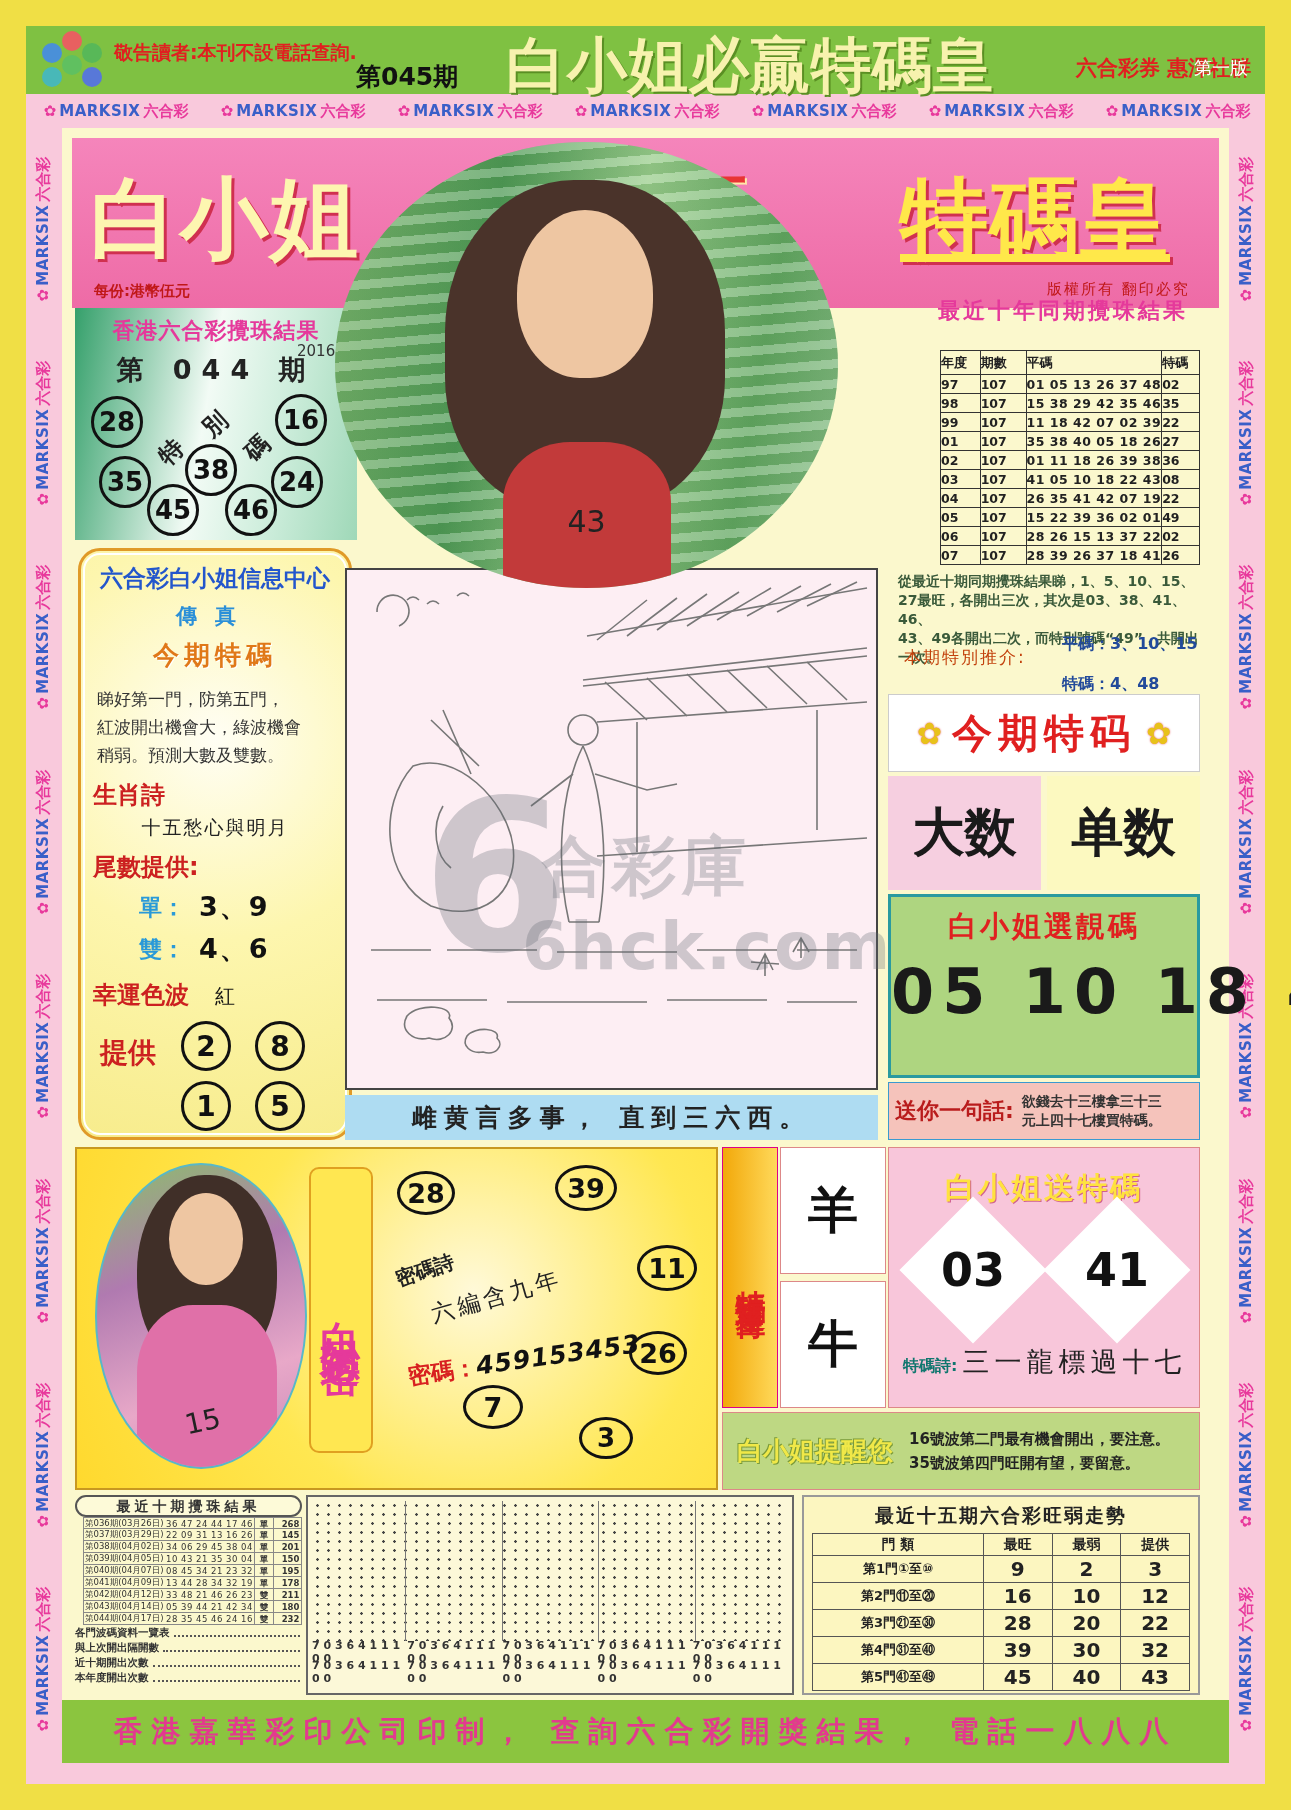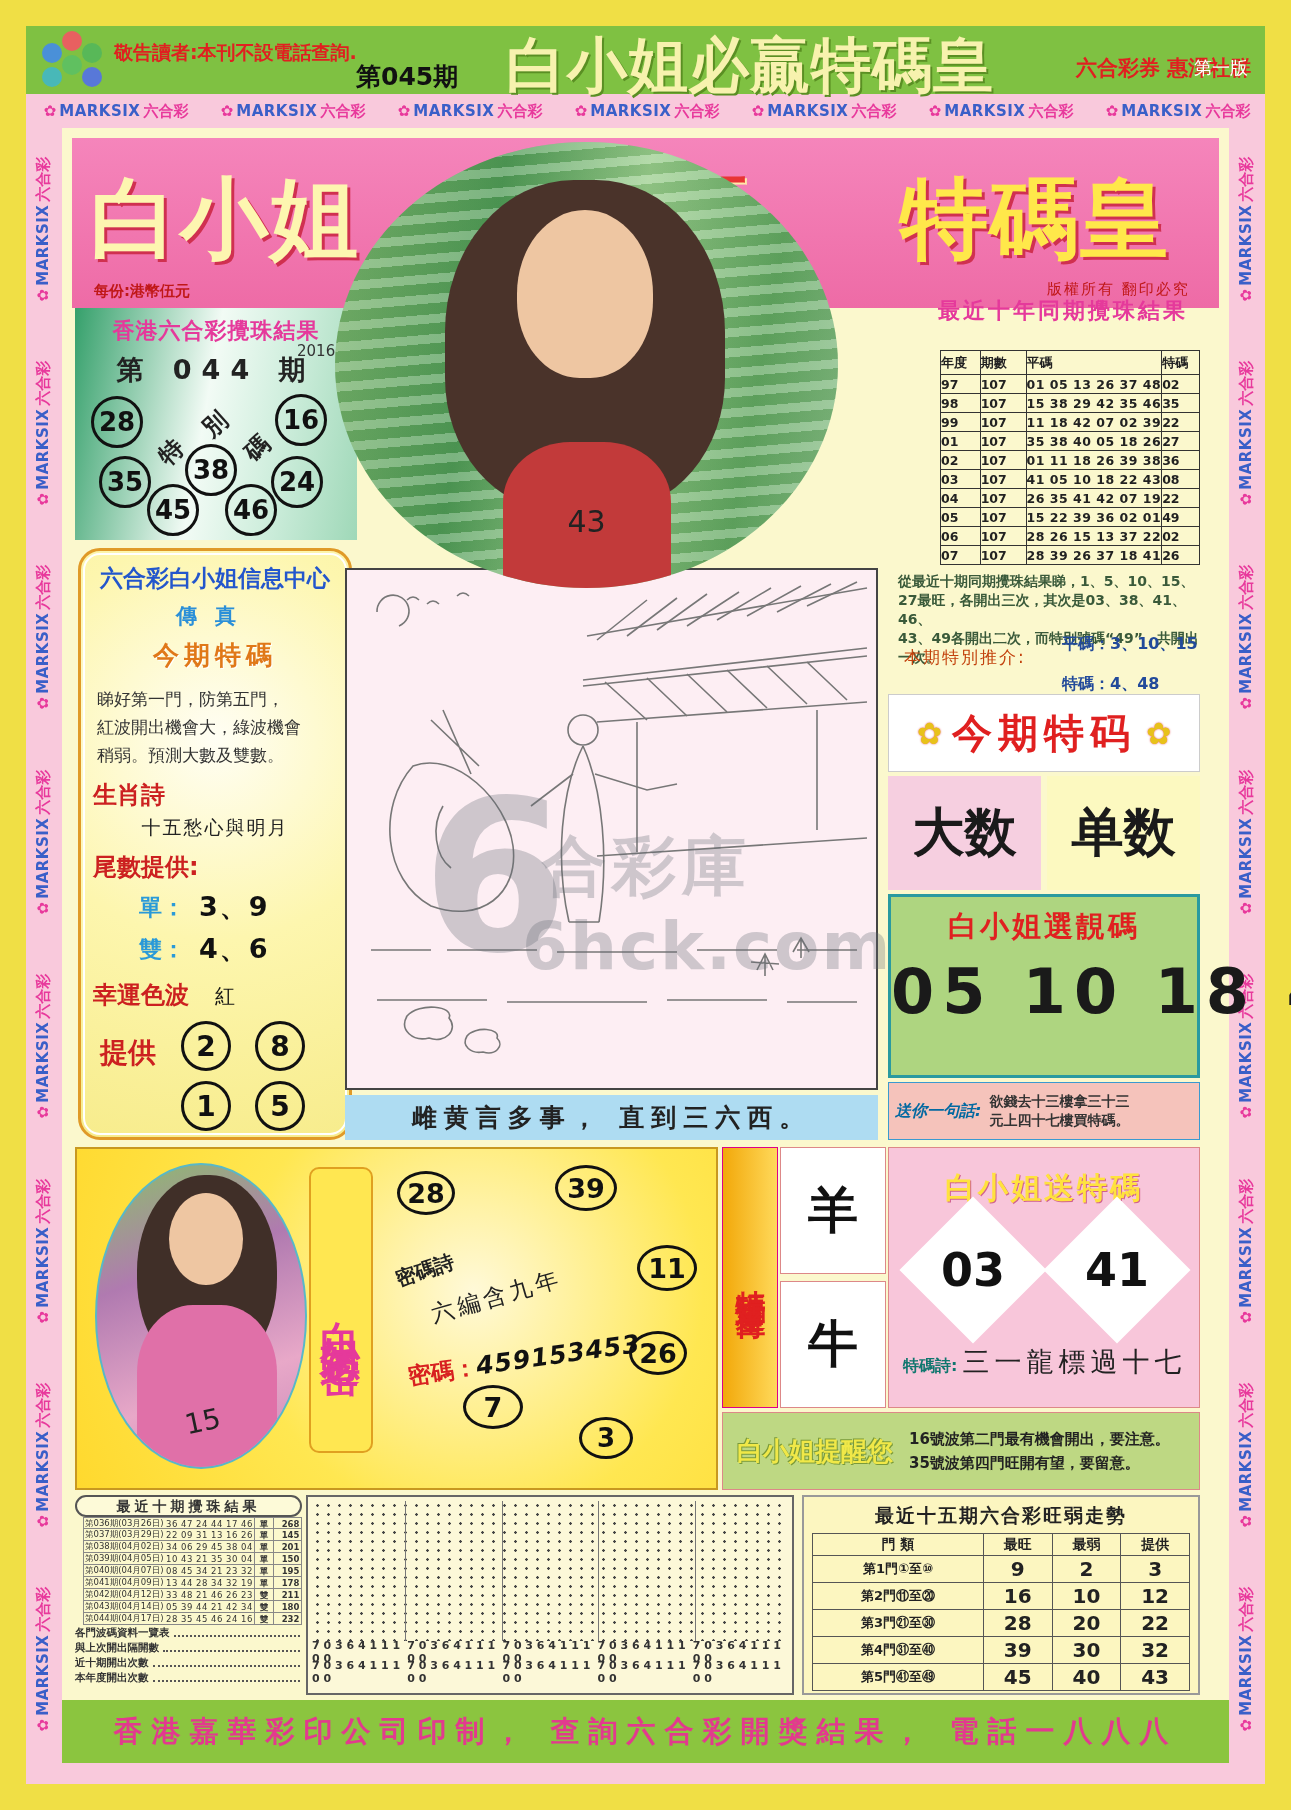--- a/index.html
+++ b/index.html
@@ -29,21 +29,21 @@
 
   
   .content{position:absolute;left:62px;top:128px;width:1167px;height:1635px;background:#fbf8cd;}
   .abs{position:absolute;}
 
   
   .masthead{left:10px;top:10px;width:1147px;height:170px;background:linear-gradient(#f585bb,#ee6ba6);}
   .mt1{left:18px;top:22px;font-size:88px;font-weight:bold;color:#fdf6b0;text-shadow:3px 3px 0 #d03050;letter-spacing:2px;}
   .mt2{left:355px;top:22px;font-size:86px;font-weight:bold;color:#f2447c;text-shadow:2px 2px 0 #ffe9a8;}
   .mt3{left:592px;top:18px;font-size:88px;font-weight:bold;color:#e83434;text-shadow:2px 2px 0 #ffe9a8;}
-  .mt4{left:828px;top:22px;font-size:88px;font-weight:bold;color:#ffe84a;text-shadow:3px 3px 0 #d03050;letter-spacing:2px;}
+  .mt4{left:828px;top:22px;font-size:88px;font-weight:bold;color:#ffe84a;text-shadow:3px 3px 0 #d03050;letter-spacing:2px;text-decoration:underline;}
   .price{left:22px;top:144px;color:#c01818;font-weight:bold;font-size:15px;}
   .copyright{left:975px;top:142px;color:#c01818;font-weight:normal;font-size:15px;letter-spacing:2px;}
 
   
   .photo{left:273px;top:14px;width:503px;height:446px;border-radius:50%;overflow:hidden;z-index:5;
     background:linear-gradient(100deg,#7fb870 0%,#4f9a56 30%,#9ccf8e 55%,#63a862 80%,#8cc08a 100%);}
   .photo .streaks{position:absolute;inset:0;background:repeating-linear-gradient(175deg,rgba(255,255,255,.25) 0 9px,rgba(40,90,40,.12) 9px 20px);}
   .photo .hair{position:absolute;left:110px;top:38px;width:280px;height:330px;border-radius:46% 46% 40% 40%;background:#4a332a;}
   .photo .face{position:absolute;left:182px;top:68px;width:136px;height:168px;border-radius:50% 50% 46% 46%;background:#eec6a2;}
   .photo .top{position:absolute;left:168px;top:300px;width:168px;height:150px;border-radius:40% 40% 0 0;background:#c23a3a;}
@@ -100,21 +100,21 @@
 
   .tq-box{left:826px;top:566px;width:312px;height:78px;background:#fff;border:1px solid #ccc;display:flex;align-items:center;justify-content:center;}
   .tq-box .flower{color:#e8c21a;font-size:30px;text-shadow:0 0 2px #e05050;}
   .tq-box .t{color:#e02020;font-weight:bold;font-size:40px;letter-spacing:6px;margin:0 10px;white-space:nowrap;}
   .cell-big{left:826px;top:648px;width:153px;height:114px;background:#f6cfe0;display:flex;align-items:center;justify-content:center;font-size:52px;font-weight:bold;color:#1a1a1a;}
   .cell-odd{left:985px;top:648px;width:153px;height:114px;background:#fcf9c0;display:flex;align-items:center;justify-content:center;font-size:52px;font-weight:bold;color:#1a1a1a;}
   .pick-box{left:826px;top:766px;width:312px;height:184px;background:#aed580;border:3px solid #2a9aa0;}
   .pick-title{position:absolute;left:0;right:0;top:10px;text-align:center;color:#e02020;font-weight:bold;font-size:29px;letter-spacing:3px;}
   .pick-nums{position:absolute;left:0;right:0;top:58px;text-align:center;color:#1a1a1a;font-weight:bold;font-size:62px;letter-spacing:8px;white-space:nowrap;}
   .say-box{left:826px;top:954px;width:312px;height:58px;background:#f5c3bb;border:1px solid #3a9ad0;display:flex;align-items:center;}
-  .say-label{color:#0369a1;font-weight:bold;font-size:16px;margin-left:6px;white-space:nowrap;font-style:italic;}
+  .say-label{color:#b91c1c;font-weight:bold;font-size:22px;margin-left:6px;white-space:nowrap;}
   .say-text{font-size:14px;color:#333;line-height:19px;margin-left:8px;font-weight:bold;}
 
   
   .toumi-box{left:13px;top:1019px;width:643px;height:343px;border:2px solid #c89820;
     background:radial-gradient(circle at 62% 42%,#fff9d8 0%,#ffe751 52%,#ffd92e 100%);}
   .toumi-photo{position:absolute;left:18px;top:14px;width:212px;height:306px;border-radius:50%;overflow:hidden;border:2px solid #58b8c8;
     background:linear-gradient(160deg,#8cc06a 0%,#b07ab0 35%,#e8a8c8 70%,#c888b8 100%);}
   .toumi-photo .hair{position:absolute;left:40px;top:10px;width:140px;height:200px;border-radius:48%;background:#402f28;}
   .toumi-photo .face{position:absolute;left:72px;top:28px;width:74px;height:92px;border-radius:50%;background:#eec6a2;}
   .toumi-photo .dress{position:absolute;left:40px;top:140px;width:140px;height:170px;border-radius:40% 40% 0 0;background:#e070a8;}

